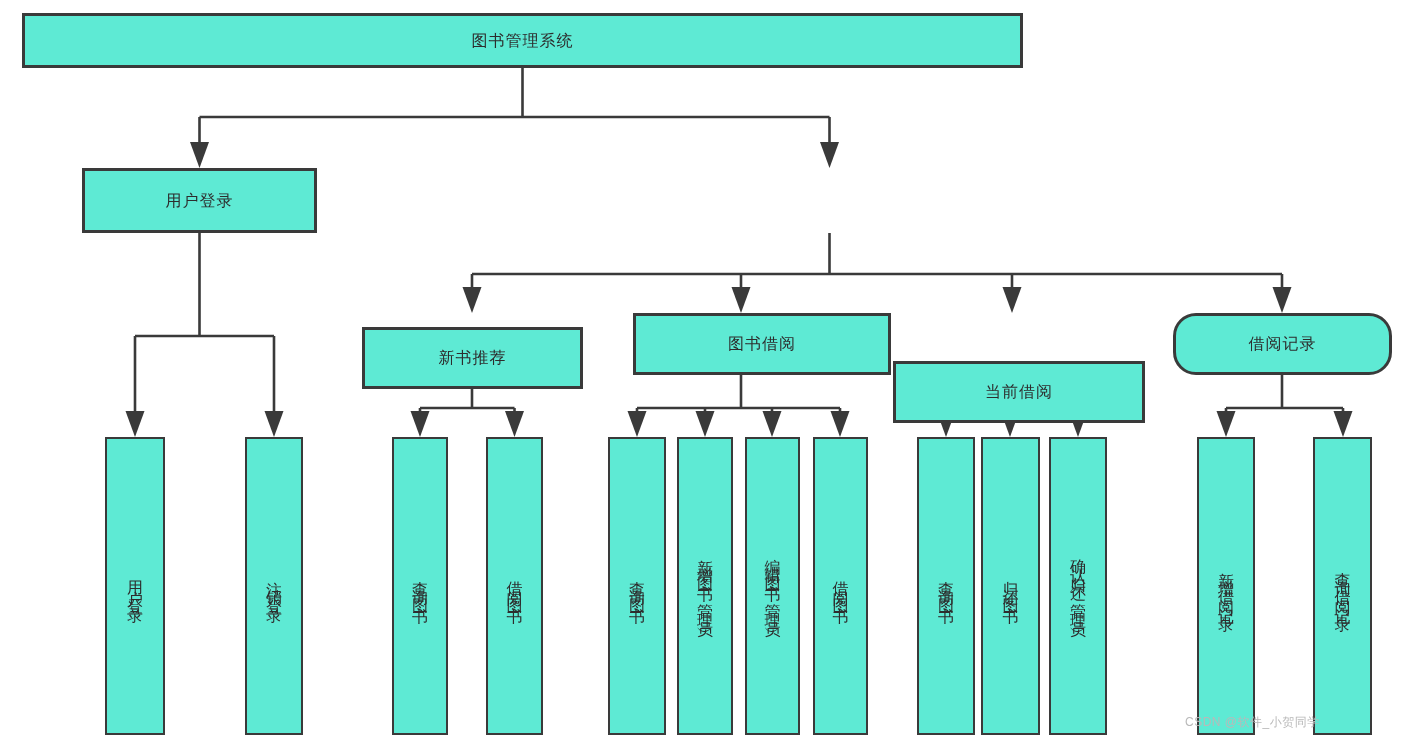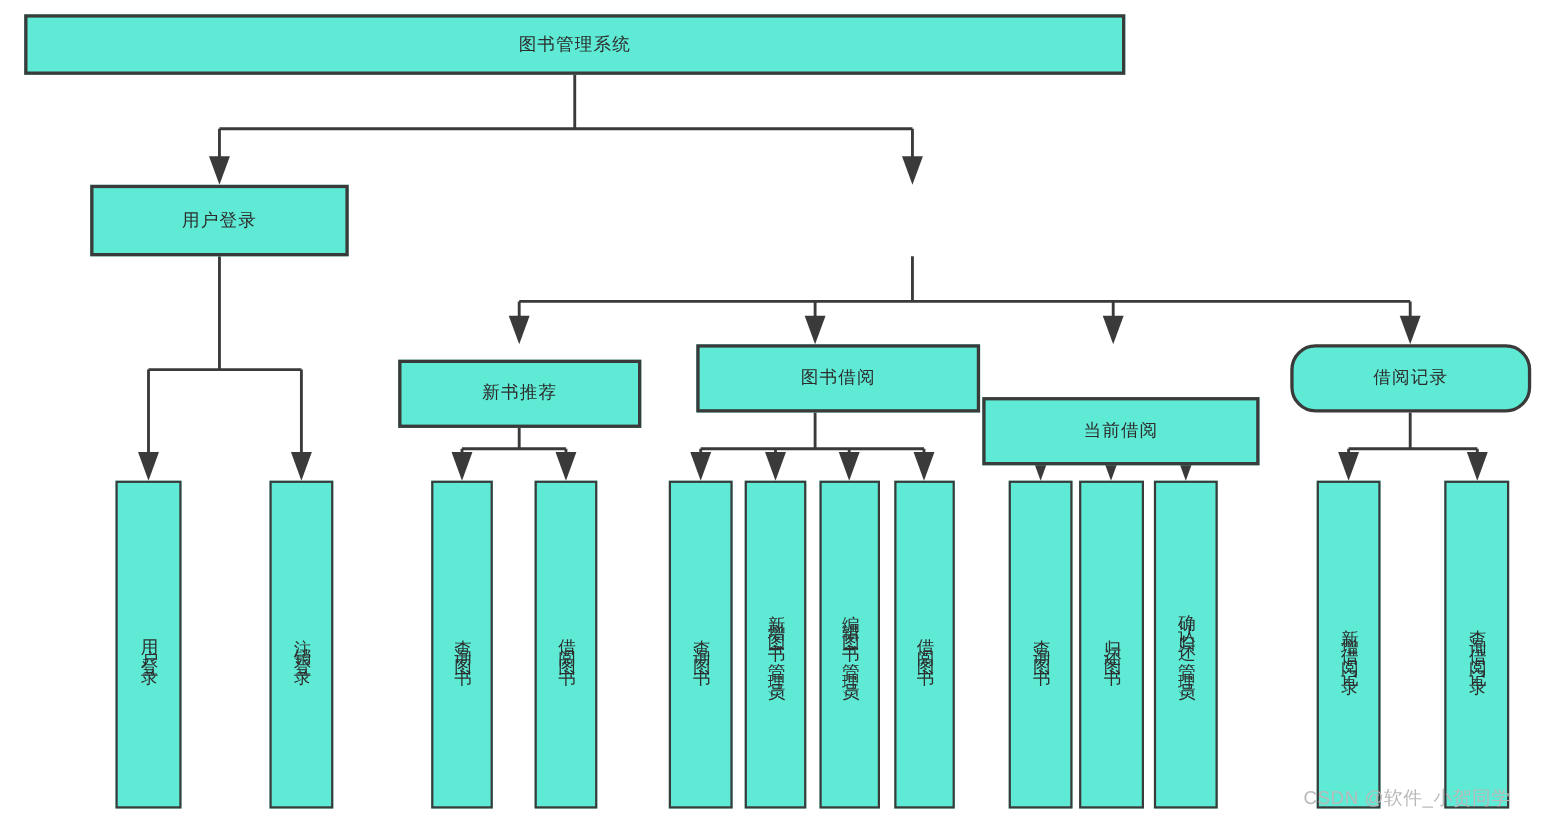--- a/index.html
+++ b/index.html
@@ -40,21 +40,21 @@
     writing-mode: vertical-rl;
     text-orientation: mixed;
     letter-spacing: 9px;
     border-width: 2.6px;
   }
   .watermark {
     position: absolute;
     left: 1185px;
     top: 714px;
     width: 220px;
-    font-size: 17px;
+    font-size: 12px;
     color: #b9b9b9;
     letter-spacing: 0.5px;
     white-space: nowrap;
     z-index: 5;
   }
 </style>
 </head>
 <body>
 
 <div class="canvas">

